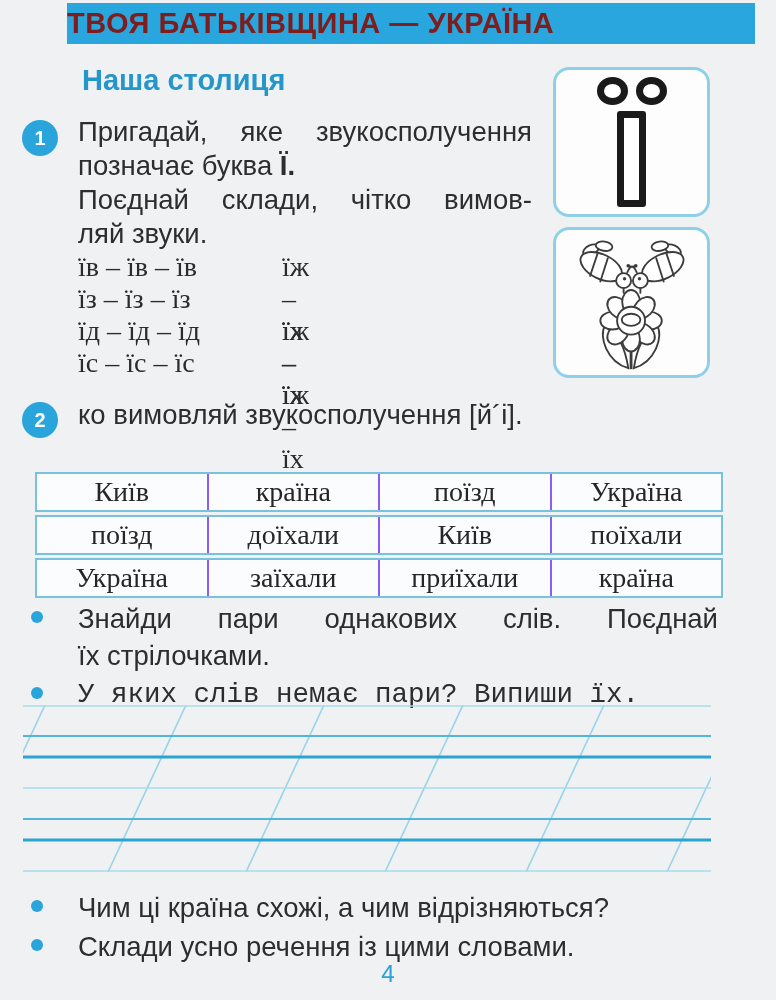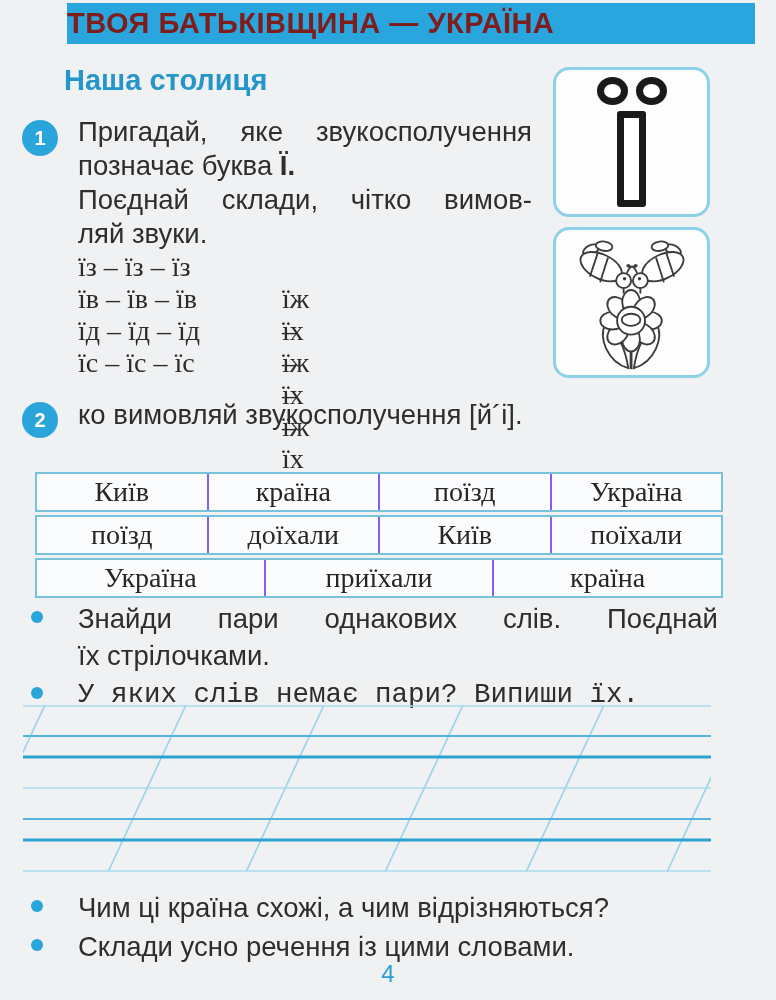--- a/index.html
+++ b/index.html
@@ -8,21 +8,21 @@
     background:#eff1f3; overflow:hidden;
     font-family:"Liberation Sans", sans-serif; color:#2d2d2d;
   }
   .banner {
     position:absolute; left:23px; top:3px; width:688px; height:41px;
     background:#29a6dd; color:#7f1d1d;
     display:flex; align-items:center; justify-content:flex-start;
     font-size:29px; font-weight:bold; letter-spacing:0.5px;margin-left:44px;
   }
   .section-title {
-    position:absolute; left:64px; top:64px;
+    position:absolute; left:82px; top:64px;
     color:#2496c9; font-size:29px; font-weight:bold;
   }
   .task-circle {
     position:absolute; left:22px; width:36px; height:36px; border-radius:50%;
     background:#29a5dc; color:#ffffff; display:flex; align-items:center;
     justify-content:center; font-size:20px; font-weight:bold;
   }
   #circle1 { top:120px; }
   #circle2 { top:402px; }
   .para1 {
@@ -109,26 +109,26 @@
 
   <div class="para1">
     <div class="just">Пригадай, яке звукосполучення</div>
     <div><span>позначає буква </span><b>Ї.</b></div>
     <div class="just">Поєднай склади, чітко вимов-</div>
     <div>ляй звуки.</div>
   </div>
 
   <div class="syllables">
     <div class="syl-row">
+      <span class="syl-a">їв – їв – їв</span>
+      <span class="syl-b">їж – їж – їж</span>
+    </div>
+    <div class="syl-row">
       <span class="syl-a">їз – їз – їз</span>
       <span class="syl-b"></span>
-    </div>
-    <div class="syl-row">
-      <span class="syl-a">їв – їв – їв</span>
-      <span class="syl-b">їж – їж – їж</span>
     </div>
     <div class="syl-row">
       <span class="syl-a">їд – їд – їд</span>
       <span class="syl-b">їх – їх – їх</span>
     </div>
     <div class="syl-row">
       <span class="syl-a">їс – їс – їс</span>
       <span class="syl-b"></span>
     </div>
   </div>
@@ -197,20 +197,21 @@
       <div class="tcell">Україна</div>
     </div>
     <div class="trow">
       <div class="tcell">поїзд</div>
       <div class="tcell">доїхали</div>
       <div class="tcell">Київ</div>
       <div class="tcell">поїхали</div>
     </div>
     <div class="trow">
       <div class="tcell">Україна</div>
+      <div class="tcell">заїхали</div>
       <div class="tcell">приїхали</div>
       <div class="tcell">країна</div>
     </div>
   </div>
 
   <div class="dot" id="dot1"></div>
   <div class="bullet-text" id="bullet1-text">
     <div class="just">Знайди пари однакових слів. Поєднай</div>
     <div>їх стрілочками.</div>
   </div>

